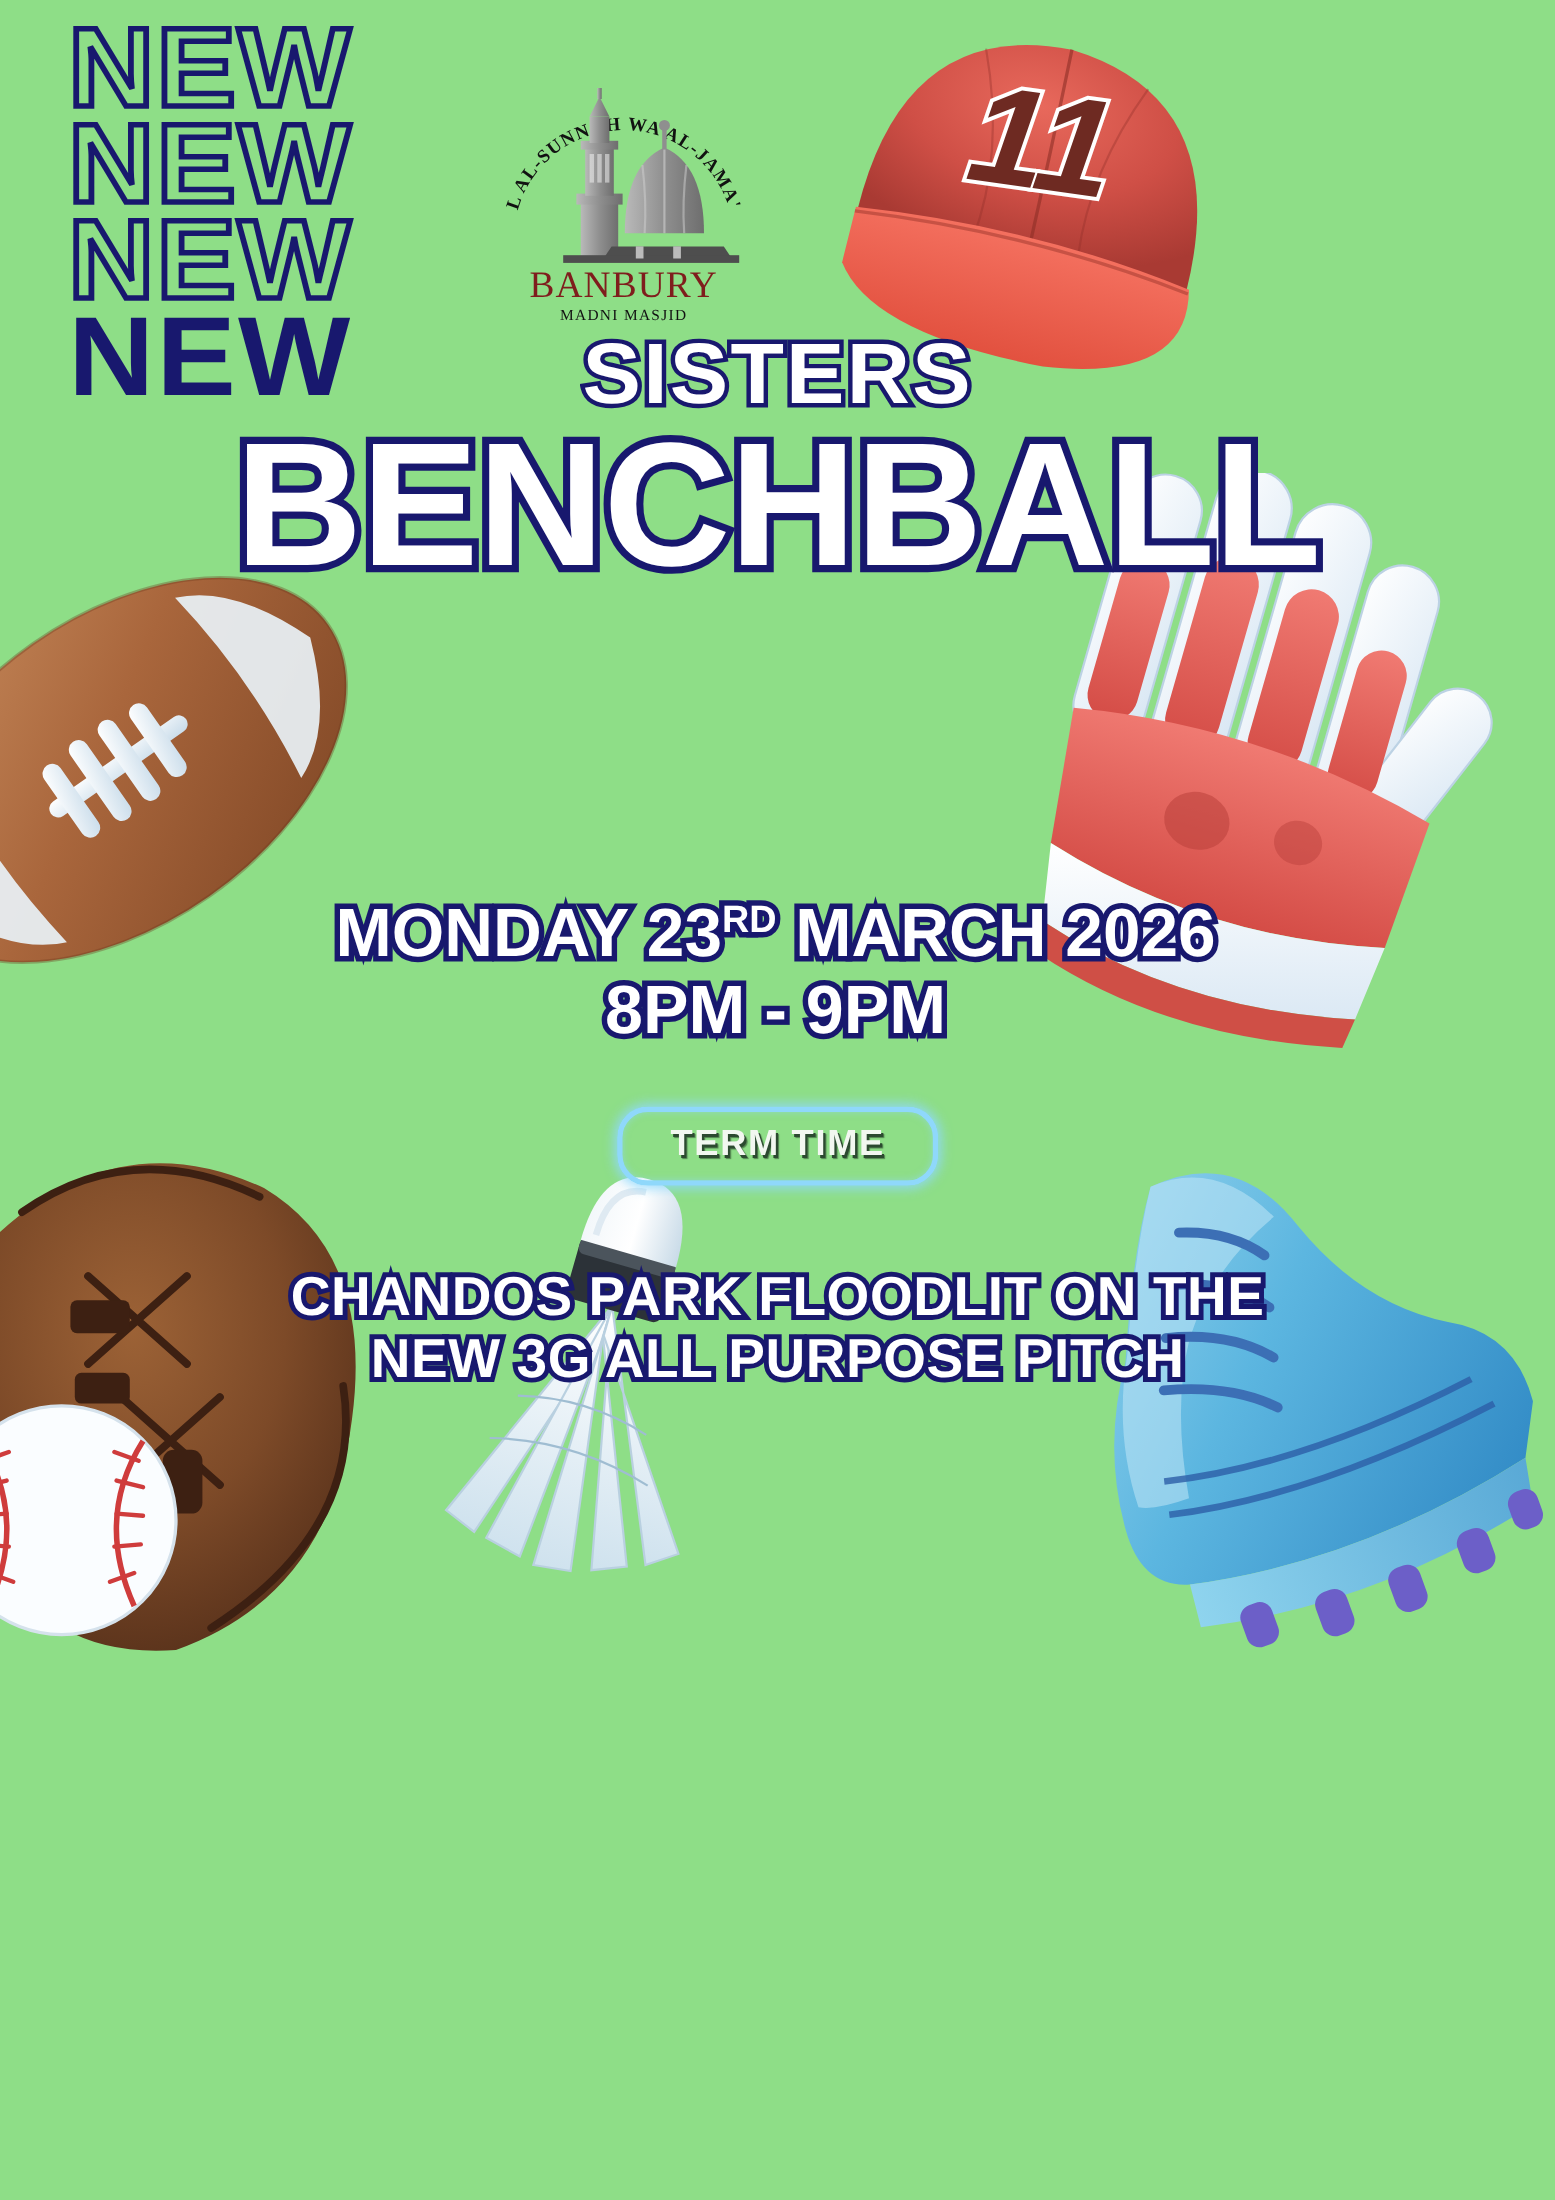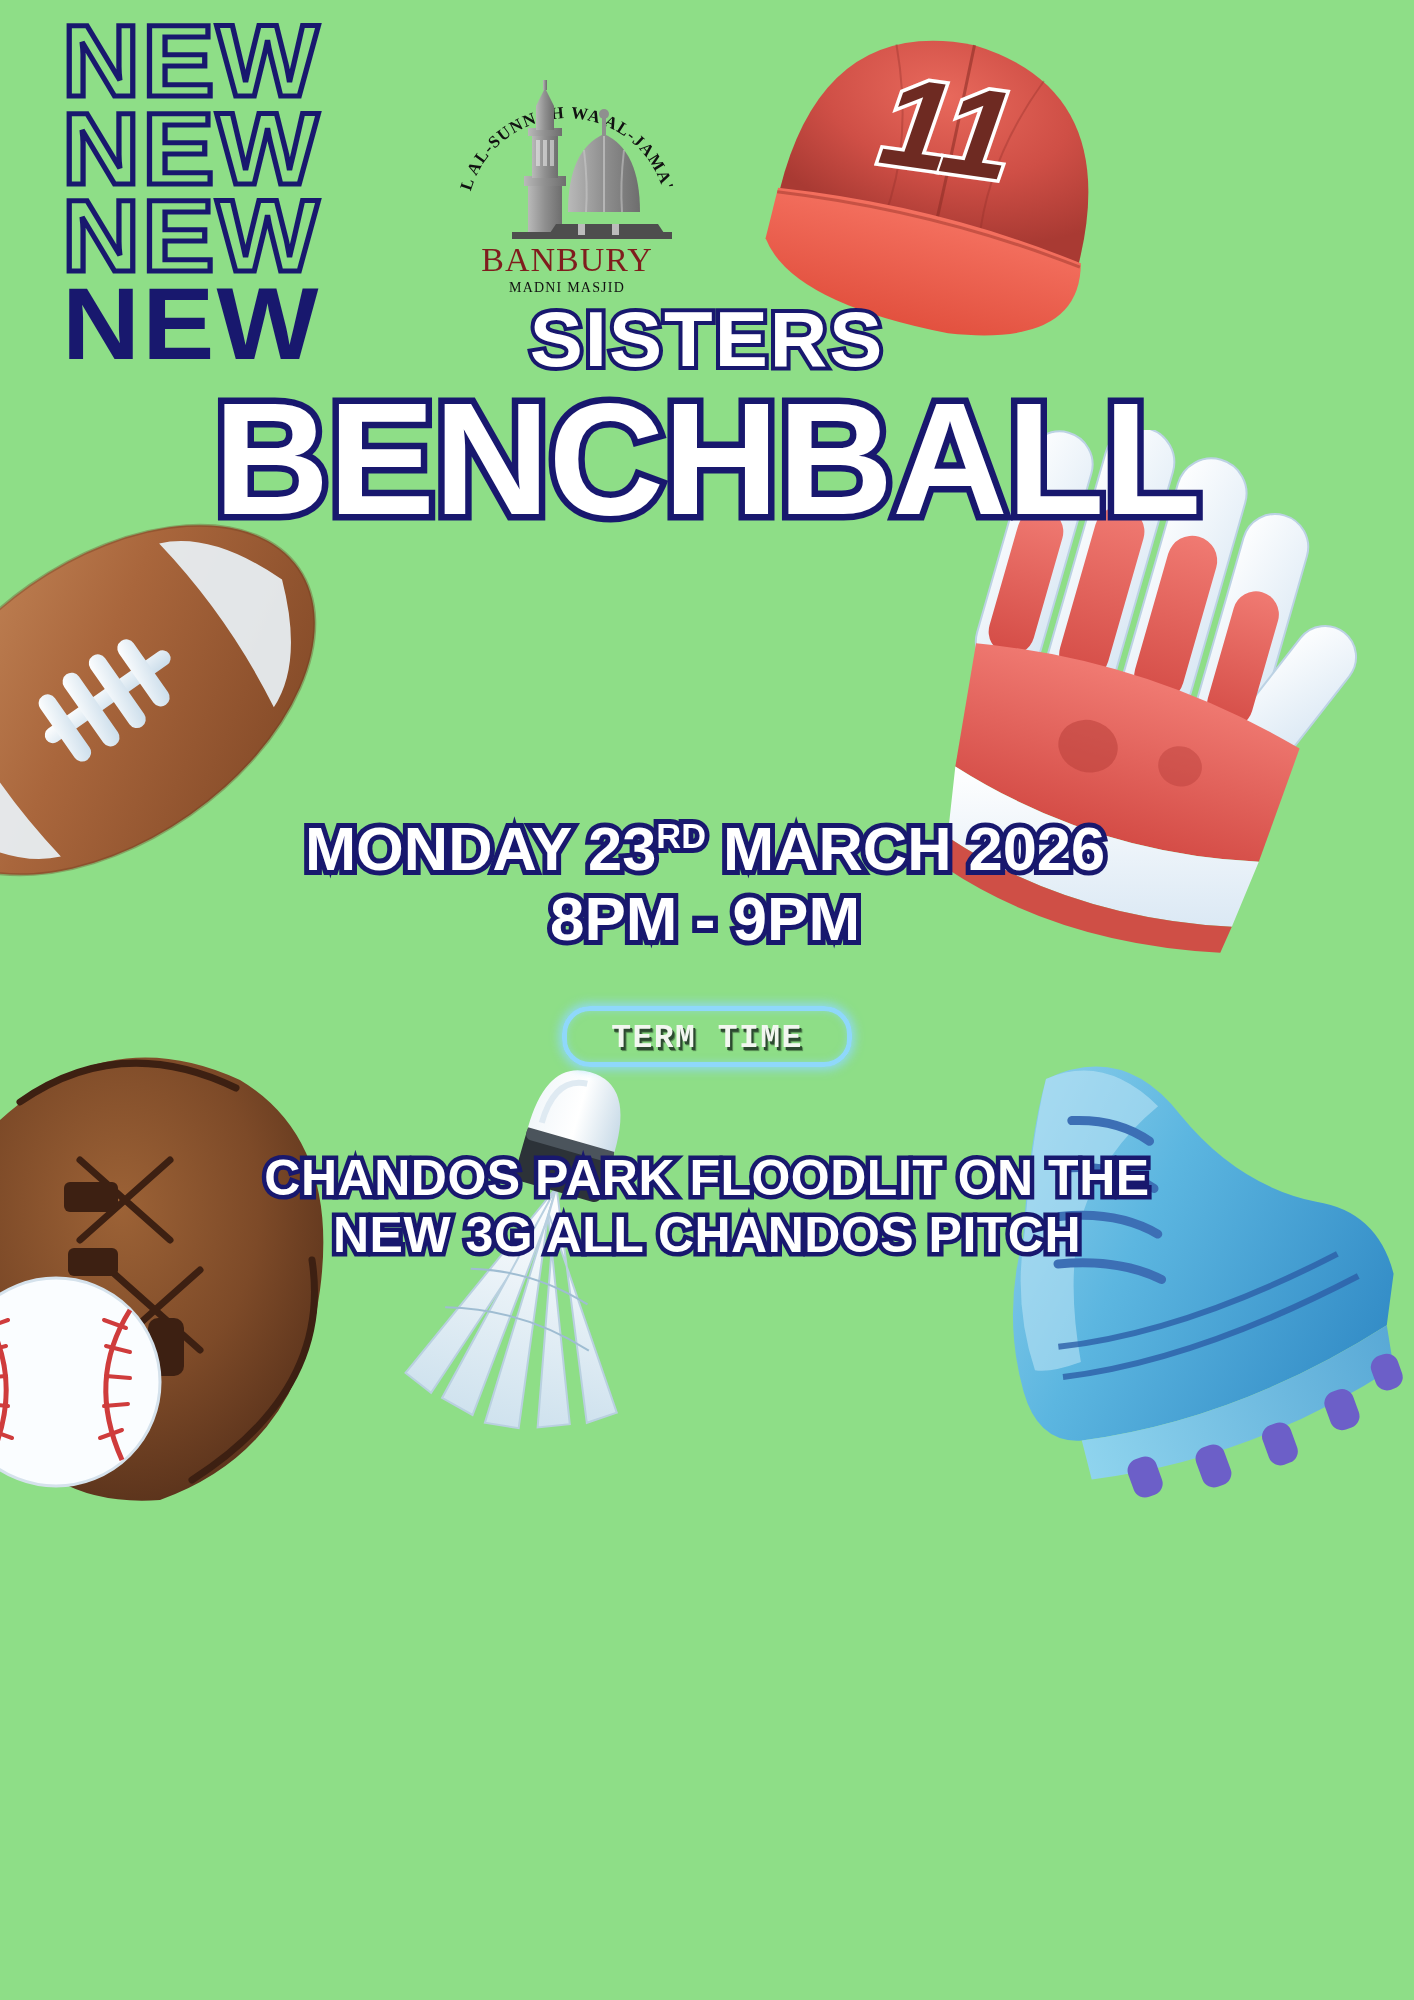--- a/index.html
+++ b/index.html
@@ -87,27 +87,26 @@
     color:#fff;
     -webkit-text-stroke:10px #18186e;
     paint-order:stroke fill;
     margin:4px 0 0 0;line-height:1.06;
   }
 
   
   .pill-wrap{position:absolute;left:0;right:0;top:1006px;text-align:center;}
   .pill{
     display:inline-block;
-    padding:9px 44px 5px 44px;
+    padding:9px 44px 15px 44px;
     border:5px solid #8fd8fb;
     border-radius:28px;
     box-shadow:0 0 10px 3px rgba(143,216,251,.85),
                inset 0 0 7px rgba(143,216,251,.55);
     background:transparent;
-    font-family:Liberation Mono, monospace;
   }
   .pill-text{
     font-size:33px;font-weight:bold;letter-spacing:1.5px;
     color:#f2f7f0;
     text-shadow:2px 3px 0 #2c4a30, 3px 4px 1px rgba(20,40,22,.5);
   }
 
   
   .venue{position:absolute;left:0;right:0;top:1150px;text-align:center;}
   .venue-line{
@@ -394,17 +393,17 @@
   </div>
 
   <div class="pill-wrap">
     <span class="pill">
       <span class="pill-text">TERM TIME</span>
     </span>
   </div>
 
   <div class="venue">
     <div class="venue-line">CHANDOS PARK FLOODLIT ON THE</div>
-    <div class="venue-line">NEW 3G ALL CHANDOS PITCH</div>
+    <div class="venue-line">NEW 3G ALL PURPOSE PITCH</div>
   </div>
 
 
 </div>
 
 </body></html>

